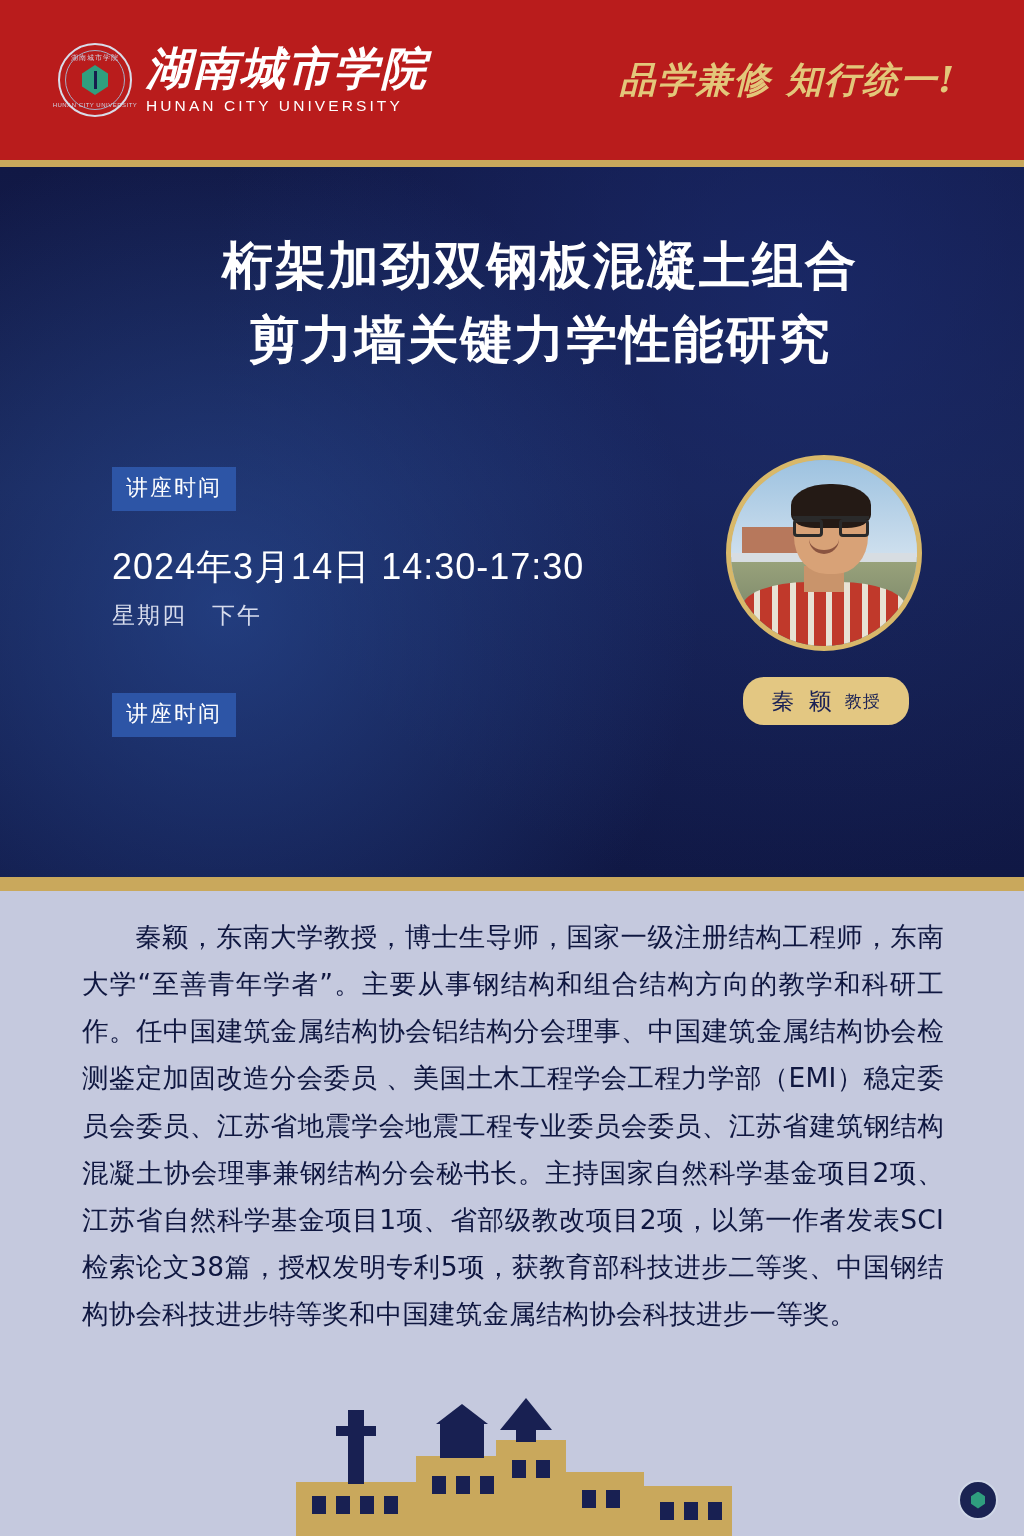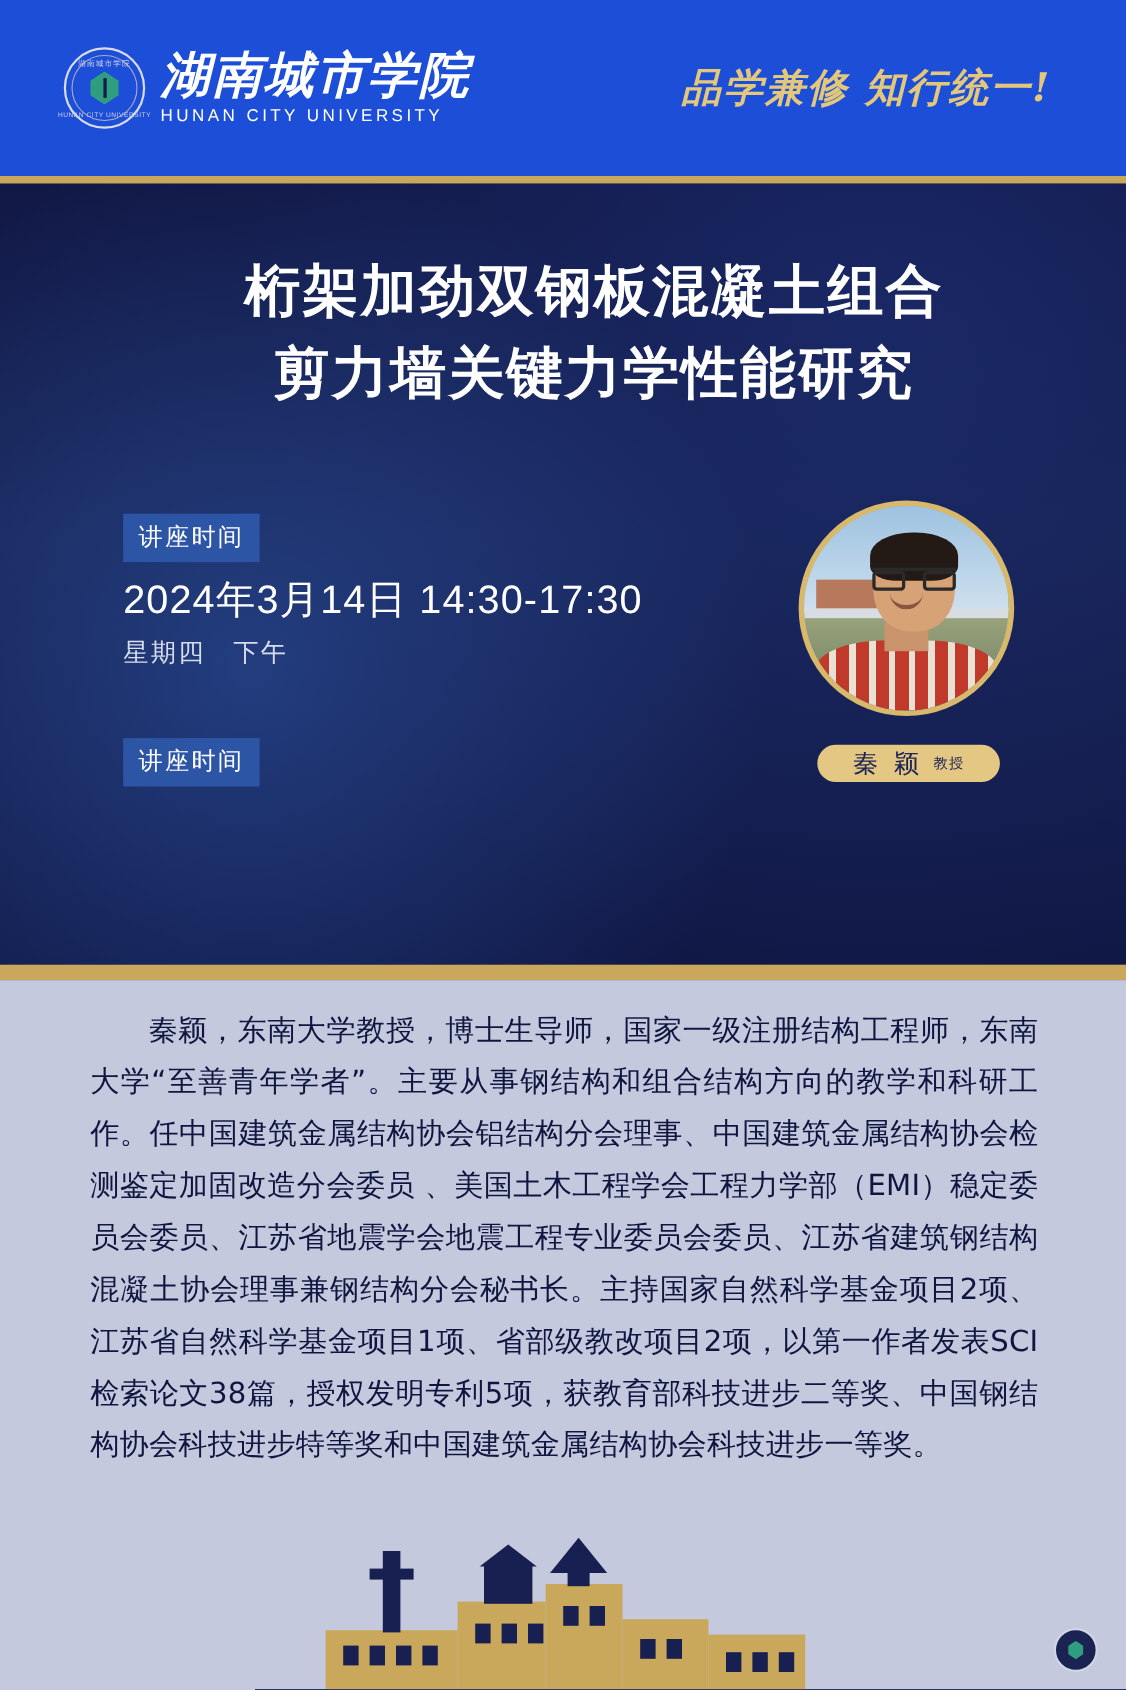--- a/index.html
+++ b/index.html
@@ -20,21 +20,21 @@
     background: #141b4d;
     overflow: hidden;
   }
 
   
   .header {
     position: absolute;
     top: 0; left: 0;
     width: 1024px;
     height: 160px;
-    background: #1d4ed8;
+    background: #b91c1c;
     display: flex;
     align-items: center;
   }
   .header-inner {
     display: flex;
     align-items: center;
     width: 100%;
     padding: 0 58px;
     box-sizing: border-box;
     justify-content: space-between;
@@ -173,21 +173,21 @@
     background: #2d55a6;
     color: #ffffff;
     font-size: 22px;
     padding: 6px 14px 8px 14px;
     letter-spacing: 2px;
     font-weight: normal;
   }
   .info-line-main {
     color: #ffffff;
     font-size: 36px;
-    margin-top: 10px;
+    margin-top: 32px;
     letter-spacing: 1px;
     white-space: nowrap;
   }
   .info-line-sub {
     color: #d7dced;
     font-size: 23px;
     margin-top: 8px;
     letter-spacing: 2px;
   }
   .info-block-2 { margin-top: 62px; }
@@ -302,34 +302,34 @@
     width: 40px;
     height: 26px;
     margin-left: -20px;
     background: #c9946b;
   }
   .speaker-name {
     margin: 26px auto 0 auto;
     background: #e3c782;
     color: #1c2355;
     width: 166px;
-    height: 34px;
+    height: 48px;
     border-radius: 21px;
     display: flex;
     align-items: center;
     justify-content: center;
     gap: 9px;
   }
   .speaker-name .nm {
     font-size: 23px;
     letter-spacing: 4px;
     font-weight: 500;
   }
   .speaker-name .tt {
-    font-size: 13px;
+    font-size: 17px;
     letter-spacing: 1px;
   }
 
   
   .gold-bar {
     position: absolute;
     top: 877px; left: 0;
     width: 1024px;
     height: 14px;
     background: #c9a85c;

